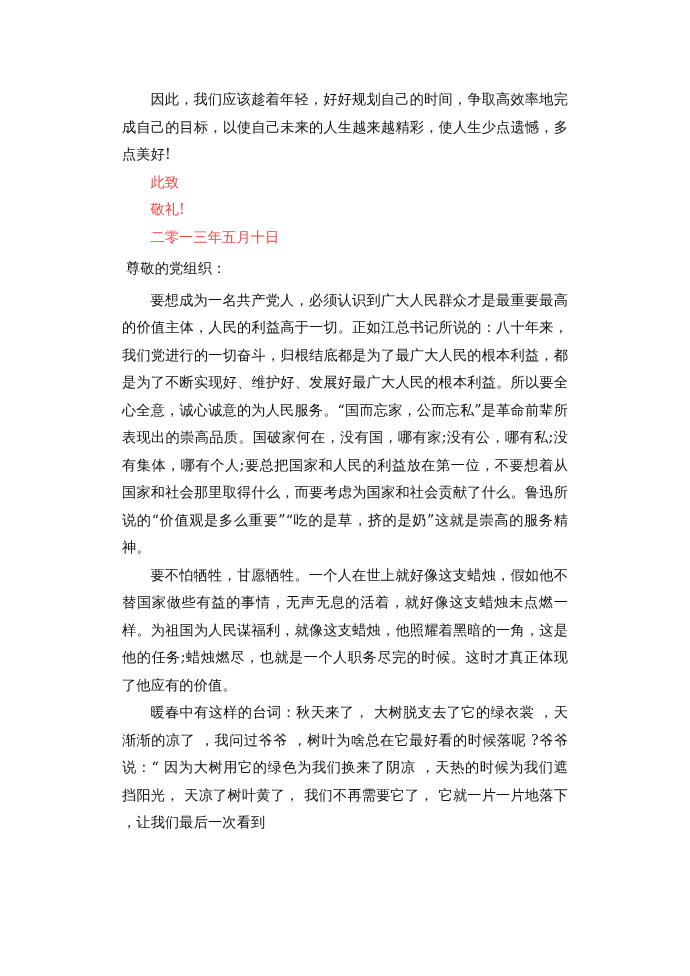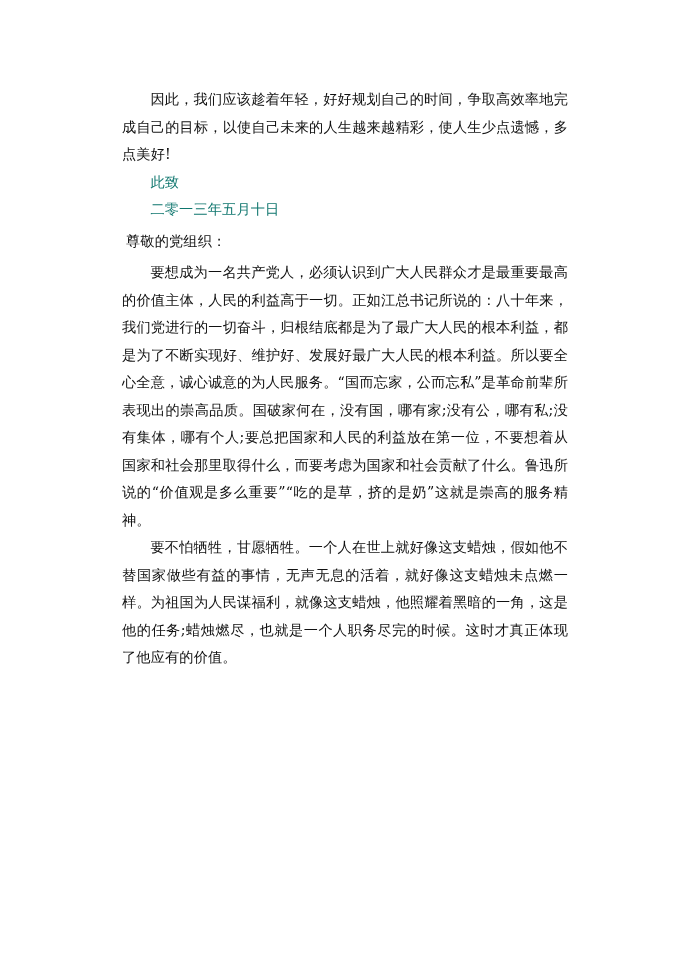--- a/index.html
+++ b/index.html
@@ -46,21 +46,21 @@
   }
   
   p.short {
     margin: 0;
     padding: 0;
     font-size: 14.2px;
     line-height: 27.5px;
     text-indent: 2em;
     text-align: left;
     letter-spacing: 0.15px;
-    color: #0f766e;
+    color: #ef4444;
   }
   p.salutation {
     margin: 4px;
     padding: 0;
     font-size: 14.2px;
     line-height: 27.5px;
     text-indent: 0;
     text-align: left;
     letter-spacing: 0.15px;
     color: #111111;
@@ -69,26 +69,28 @@
 </head>
 <body>
 
 <div class="page">
   <div class="doc-body">
 
     <p class="para indent">因此，我们应该趁着年轻，好好规划自己的时间，争取高效率地完成自己的目标，以使自己未来的人生越来越精彩，使人生少点遗憾，多点美好!</p>
 
     <p class="short">此致</p>
 
+    <p class="short">敬礼!</p>
 
 
     <p class="short">二零一三年五月十日</p>
 
     <p class="salutation">尊敬的党组织：</p>
 
 
     <p class="para indent">要想成为一名共产党人，必须认识到广大人民群众才是最重要最高的价值主体，人民的利益高于一切。正如江总书记所说的：八十年来，我们党进行的一切奋斗，归根结底都是为了最广大人民的根本利益，都是为了不断实现好、维护好、发展好最广大人民的根本利益。所以要全心全意，诚心诚意的为人民服务。“国而忘家，公而忘私”是革命前辈所表现出的崇高品质。国破家何在，没有国，哪有家;没有公，哪有私;没有集体，哪有个人;要总把国家和人民的利益放在第一位，不要想着从国家和社会那里取得什么，而要考虑为国家和社会贡献了什么。鲁迅所说的“价值观是多么重要”“吃的是草，挤的是奶”这就是崇高的服务精神。</p>
 
     <p class="para indent">要不怕牺牲，甘愿牺牲。一个人在世上就好像这支蜡烛，假如他不替国家做些有益的事情，无声无息的活着，就好像这支蜡烛未点燃一样。为祖国为人民谋福利，就像这支蜡烛，他照耀着黑暗的一角，这是他的任务;蜡烛燃尽，也就是一个人职务尽完的时候。这时才真正体现了他应有的价值。</p>
 
+    <p class="para indent">暖春中有这样的台词：秋天来了， 大树脱支去了它的绿衣裳 ，天渐渐的凉了 ，我问过爷爷 ，树叶为啥总在它最好看的时候落呢 ?爷爷说：“ 因为大树用它的绿色为我们换来了阴凉 ，天热的时候为我们遮挡阳光， 天凉了树叶黄了， 我们不再需要它了， 它就一片一片地落下 ，让我们最后一次看到</p>
 
   </div>
 </div>
 
 </body></html>

